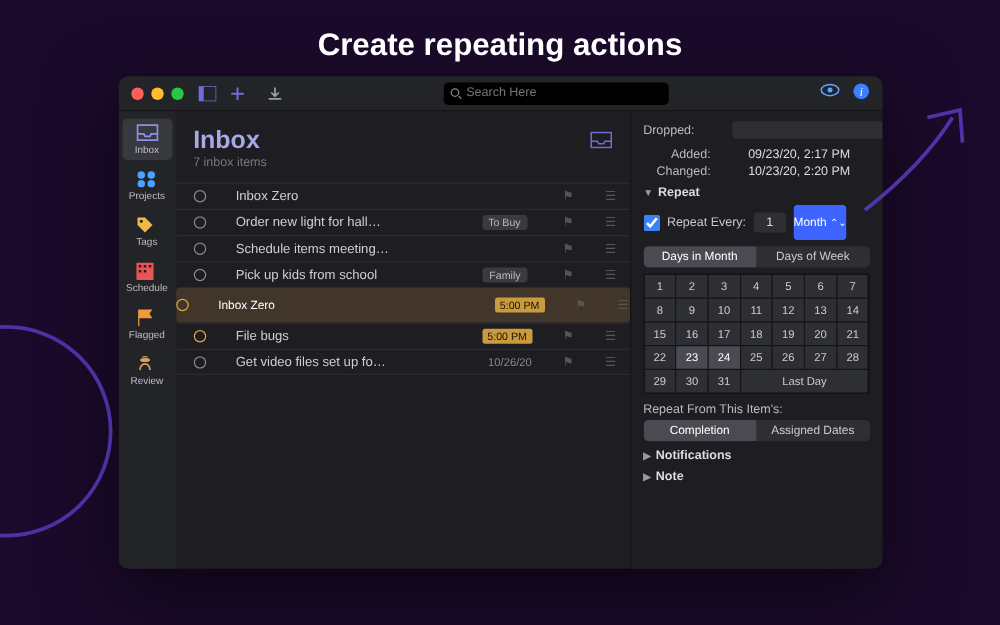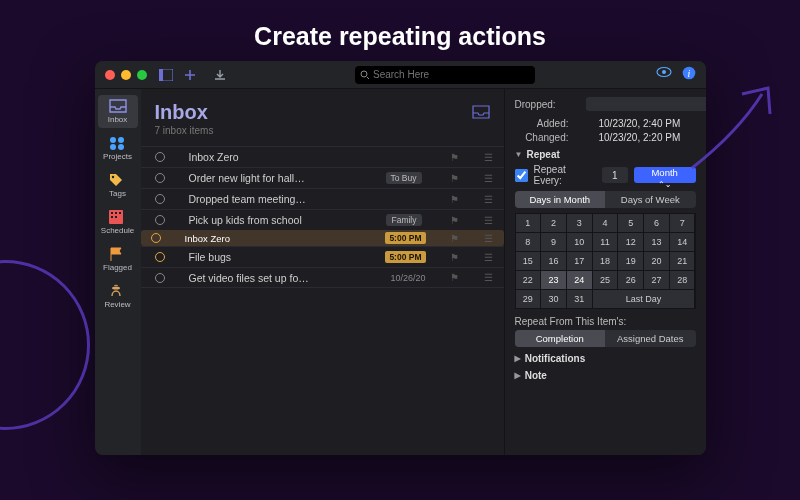--- a/index.html
+++ b/index.html
@@ -63,39 +63,39 @@
     padding:0 10px 0 14px; gap:24px; color:#cfcfcf;
     border-top:1px solid #2a2b30;
     font-size:10.5px;
   }
   .row:last-child{ border-bottom:1px solid #2a2b30; }
   .row.sel{ background:#42362a; }
   .chk{ width:10px; height:10px; border:1.2px solid #888; border-radius:50%; flex-shrink:0; }
   .chk.warm{ border-color:#e1a544; }
   .title{ flex:1; white-space:nowrap; overflow:hidden; text-overflow:ellipsis; }
   .pill{ background:#3a3b41; color:#bbb; font-size:8.5px; padding:1px 5px; border-radius:3px; margin-right:4px; }
-  .due{ background:#c99a3e; color:#1e1402; font-size:8.5px; padding:1px 4px; border-radius:2px; font-weight:700;text-align:right; }
+  .due{ background:#c99a3e; color:#1e1402; font-size:8.5px; padding:1px 4px; border-radius:2px; font-weight:400;text-align:right; }
   .date{ color:#888; font-size:9px; }
   .flag{ color:#555; font-size:10px; width:10px; text-align:center; }
   
   .inspector {
     width:202px; background:#1e1e22; border-left:1px solid #141416;
     padding:8px 10px 0; color:#c8c8c8; overflow:hidden;
     font-size:10px;
   }
   .kv{ display:flex; align-items:center; margin-bottom:3px;gap:24px; }
   .kv .k{ width:54px; text-align:right; margin-right:6px; color:#bbb; }
   .kv .v{ color:#ddd; }
   .kv input.empty{ flex:1; height:14px; background:#2e2f34; border:none; border-radius:3px; }
   .sect-head{ display:flex; align-items:center; gap:4px; margin:6px 0 4px; font-weight:600; color:#ddd; cursor:pointer; }
   .tri{ font-size:8px; color:#999; }
   .reprow{ display:flex; align-items:center; gap:6px; margin-bottom:5px; }
   .reprow input[type=checkbox]{ accent-color:#3b82f6; }
   .numf{ width:26px; height:16px; background:#2e2f34; border:none; color:#ddd; text-align:center; border-radius:3px; font-size:10px; }
-  .sel{ background:#3d64ff; color:#fff; border:none; border-radius:3px; height:16px; font-size:9.5px; padding:0 10px; cursor:pointer; }
+  .sel{ background:#3d64ff; color:#fff; border:none; border-radius:3px; height:28px; font-size:9.5px; padding:0 0; cursor:pointer; }
   .seg{ display:flex; background:#2e2f34; border-radius:4px; overflow:hidden; margin-bottom:5px; }
   .seg div{ flex:1; text-align:center; padding:3px 0; font-size:9.5px; color:#ccc; cursor:pointer; }
   .seg div.on{ background:#4a4b52; color:#fff; }
   .cal{ display:grid; grid-template-columns:repeat(7,1fr); gap:1px; background:#141416; border:1px solid #141416; }
   .cal div{ background:#2e2f34; height:18px; display:flex; align-items:center; justify-content:center; font-size:9px; color:#ccc; cursor:pointer; }
   .cal div.on{ background:#4a4b52; color:#fff; }
   .cal .last{ grid-column:4 / 8; }
   .rflabel{ margin:7px 0 3px; color:#bbb; }
 </style>
 </head>
@@ -234,21 +234,21 @@
             </div>
             <div class="row">
               <div class="chk"></div>
               <div class="title">Order new light for hall…</div>
               <span class="pill">To Buy</span>
               <div class="flag">⚑</div>
               <div class="flag">☰</div>
             </div>
             <div class="row">
               <div class="chk"></div>
-              <div class="title">Dropped team meeting…</div>
+              <div class="title">Schedule items meeting…</div>
               <div class="flag">⚑</div>
               <div class="flag">☰</div>
             </div>
             <div class="row">
               <div class="chk"></div>
               <div class="title">Pick up kids from school</div>
               <span class="pill">Family</span>
               <div class="flag">⚑</div>
               <div class="flag">☰</div>
             </div>
@@ -277,21 +277,21 @@
       </div>
 
       <div class="inspector">
         <div class="kv">
             <div class="k">Dropped:</div>
             <input class="empty" style="">
           </div>
         <div style="height:4px"></div>
         <div class="kv">
             <div class="k">Added:</div>
-            <div class="v">10/23/20, 2:40 PM</div>
+            <div class="v">09/23/20, 2:17 PM</div>
           </div>
         <div class="kv">
             <div class="k">Changed:</div>
             <div class="v">10/23/20, 2:20 PM</div>
           </div>
 
         <div class="sect-head">
             <span class="tri">▼</span>
             <span>Repeat</span>
           </div>

